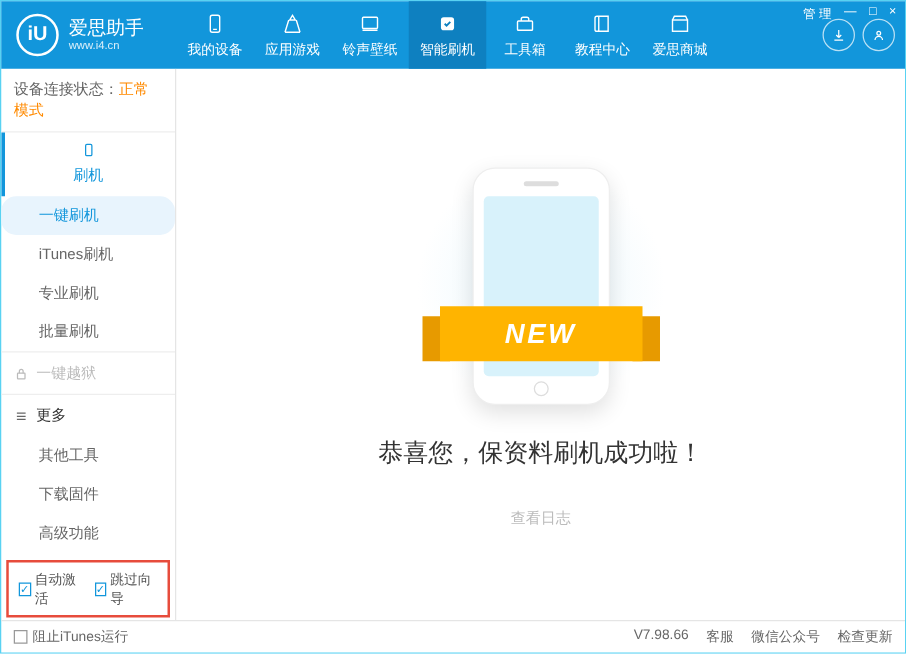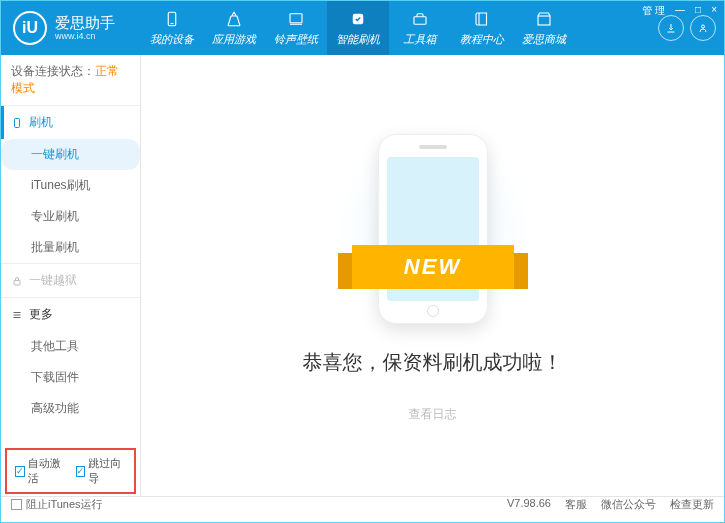--- a/index.html
+++ b/index.html
@@ -5,34 +5,34 @@
 * { margin: 0; padding: 0; box-sizing: border-box; font-family: "Microsoft YaHei", sans-serif; }
 body { background: #fff; }
 .window { width: 725px; height: 523px; border: 1px solid #59d2f2; display: flex; flex-direction: column; }
 .titlebar { height: 54px; background: #1296db; display: flex; align-items: center; color: #fff; justify-content: space-between; }
 .logo-area { display: flex; align-items: center; padding: 0 12px; min-width: 140px; }
 .logo-circle { width: 34px; height: 34px; border: 2px solid #fff; border-radius: 50%; display: flex; align-items: center; justify-content: center; font-weight: bold; font-size: 16px; margin-right: 8px; }
 .logo-text { display: flex; flex-direction: column; }
 .logo-title { font-size: 15px; font-weight: normal; line-height: 1.1; }
 .logo-url { font-size: 9px; opacity: 0.85; }
 .nav { display: flex; flex: 1; height: 100%; }
-.nav-item { width: 62px; display: flex; flex-direction: column; align-items: center; justify-content: center; font-size: 11px; cursor: pointer; font-style: italic; }
+.nav-item { width: 62px; display: flex; flex-direction: column; align-items: center; justify-content: center; font-size: 11px; cursor: pointer; }
 .nav-item.active { background: #0e80c0; }
 .nav-icon { width: 18px; height: 18px; margin-bottom: 4px; }
 .titlebar-right { display: flex; align-items: center; padding-right: 8px; gap: 6px; }
 .title-icon { width: 26px; height: 26px; border: 1.5px solid rgba(255,255,255,0.7); border-radius: 50%; display: flex; align-items: center; justify-content: center; font-size: 12px; cursor: pointer; }
 .win-controls { display: flex; gap: 10px; position: absolute; top: 4px; right: 8px; font-size: 10px; color: #fff; }
 .win-btn { cursor: pointer; }
 .body { flex: 1; display: flex; overflow: hidden; }
 .sidebar { width: 140px; border-right: 1px solid #e5e5e5; display: flex; flex-direction: column; font-size: 12px; }
 .conn-status { padding: 8px 10px; color: #666; }
 .conn-status span.val { color: #ff8a00; }
 .menu-section { border-top: 1px solid #eee; }
 .menu-header { display: flex; align-items: center; padding: 8px 10px; color: #333; gap: 6px; }
-.menu-header.active { color: #1296db; border-left: 3px solid #1296db; padding-left: 7px; }
+.menu-header.active { color: #1296db; border-left: 3px solid #1296db; padding-left: 7px; flex-direction: column; }
 .menu-header.disabled { color: #bbb; }
 .menu-items { }
 .menu-item { padding: 7px 10px 7px 30px; color: #666; cursor: pointer; border-radius: 12px; }
 .menu-item.active { background: #e8f4fd; color: #1296db; }
 .menu-item.sub-note { font-size: 11px; color: #999; line-height: 1.3; }
 .checkbox-row { border: 2px solid #e74c3c; padding: 6px 8px; display: flex; gap: 10px; font-size: 11px; color: #555; margin: 2px 4px; }
 .checkbox-row label { display: flex; align-items: center; gap: 3px; cursor: pointer; }
 .chk { width: 11px; height: 11px; border: 1px solid #1296db; display: inline-flex; align-items: center; justify-content: center; color: #1296db; font-size: 9px; }
 .main { flex: 1; position: relative; display: flex; flex-direction: column; align-items: center; justify-content: center; }
 .phone-illus { width: 170px; height: 200px; position: relative; margin-bottom: 20px; }
@@ -42,21 +42,21 @@
 .phone-home { position: absolute; bottom: 6px; left: 50%; transform: translateX(-50%); width: 12px; height: 12px; border: 1.5px solid #ddd; border-radius: 50%; }
 .halo { position: absolute; width: 200px; height: 200px; left: -15px; top: 0; border-radius: 50%; background: radial-gradient(circle, #e9f7fd 0%, #ffffff 70%); z-index: -1; }
 .ribbon { position: absolute; bottom: 40px; left: -10px; right: -10px; height: 44px; }
 .ribbon-main { position: absolute; left: 14px; right: 14px; top: 0; bottom: 0; background: #ffb400; display: flex; align-items: center; justify-content: center; color: #fff; font-weight: bold; font-size: 22px; letter-spacing: 2px; font-style: italic; }
 .ribbon-main::before, .ribbon-main::after { content: ""; position: absolute; top: 8px; width: 22px; height: 36px; background: #e79a00; z-index: -1; }
 .ribbon-main::before { left: -14px; }
 .ribbon-main::after { right: -14px; }
 .success-text { font-size: 20px; color: #333; margin-bottom: 16px; }
 .ok-btn { padding: 6px 28px; border: 1px solid #ddd; background: #fff; color: #555; font-size: 13px; cursor: pointer; }
 .log-link { margin-top: 14px; font-size: 12px; color: #bbb; cursor: pointer; }
-.statusbar { height: 26px; border-top: 1px solid #e5e5e5; display: flex; align-items: flex-start; font-size: 11px; color: #666; padding: 0 10px; }
+.statusbar { height: 26px; border-top: 1px solid #e5e5e5; display: flex; align-items: center; font-size: 11px; color: #666; padding: 0 10px; }
 .statusbar .left { display: flex; align-items: center; gap: 4px; }
 .statusbar .right { margin-left: auto; display: flex; gap: 14px; }
 .small-icon { width: 12px; height: 12px; }
 .chk-empty { width: 11px; height: 11px; border: 1px solid #999; display: inline-block; }
 </style>
 </head>
 <body>
 
 <div class="window">
   <div class="win-controls">

